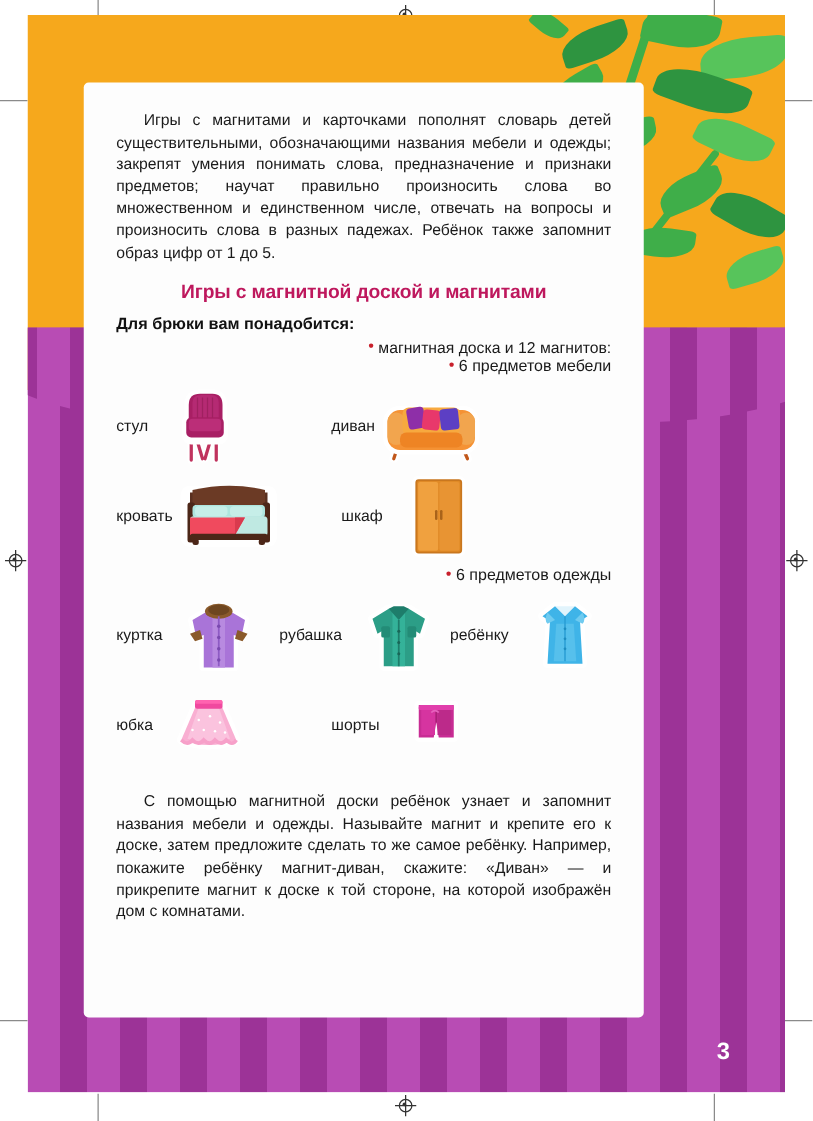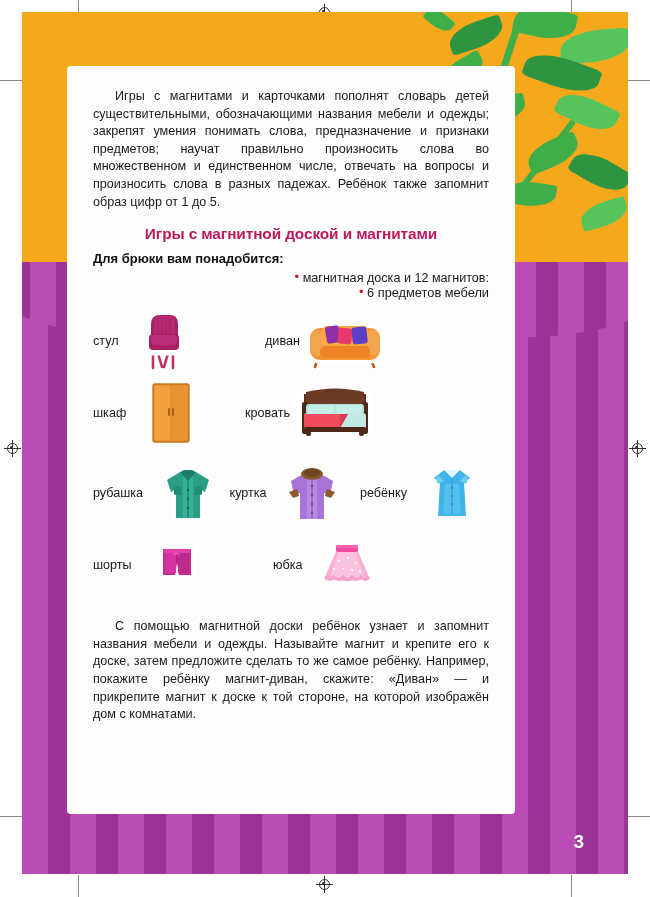--- a/index.html
+++ b/index.html
@@ -207,37 +207,20 @@
               </svg>
             </span>
           </div>
 
 
         </div>
 
         <div class="row">
 
 
-          <div class="cell c3">
-            <span class="lbl">шкаф</span>
-            <span class="pic">
-              <svg class="sticker" width="54" height="66" viewBox="0 0 54 66">
-                <g>
-                  <rect x="9" y="4" width="36" height="58" rx="2" fill="#fff" stroke="#fff" stroke-width="7"></rect>
-                  <rect x="9" y="4" width="36" height="58" rx="2" fill="#E08A26"></rect>
-                  <rect x="10.5" y="5.5" width="16" height="55" rx="1.5" fill="#F0A13F"></rect>
-                  <rect x="27.5" y="5.5" width="16" height="55" rx="1.5" fill="#E89433"></rect>
-                  <rect x="24" y="28" width="2" height="8" rx="1" fill="#A9631A"></rect>
-                  <rect x="28" y="28" width="2" height="8" rx="1" fill="#A9631A"></rect>
-                  <rect x="9" y="4" width="36" height="58" rx="2" fill="none" stroke="#C9771F" stroke-width="1.4"></rect>
-                </g>
-              </svg>
-            </span>
-          </div>
-
           <div class="cell c2">
             <span class="lbl">кровать</span>
             <span class="pic">
               <svg class="sticker" width="82" height="58" viewBox="0 0 82 58">
                 <g>
                   <rect x="6" y="8" width="70" height="42" rx="4" fill="#fff" stroke="#fff" stroke-width="7"></rect>
                   <path d="M10 10 h62 v10 h-62 z" fill="#5A3020"></path>
                   <path d="M12 8 q30-7 58 0 v12 h-58 z" fill="#6B3A25"></path>
                   <rect x="8" y="18" width="6" height="32" rx="2" fill="#4C2718"></rect>
                   <rect x="68" y="18" width="6" height="32" rx="2" fill="#4C2718"></rect>
@@ -248,46 +231,47 @@
                   <path d="M10 30 h44 l-8 14 h-36 z" fill="#F04A5E"></path>
                   <path d="M46 30 h8 l-8 14 z" fill="#D93A4E"></path>
                   <rect x="10" y="43" width="62" height="5" rx="2" fill="#4C2718"></rect>
                   <rect x="12" y="47" width="5" height="5" rx="2" fill="#4C2718"></rect>
                   <rect x="65" y="47" width="5" height="5" rx="2" fill="#4C2718"></rect>
                 </g>
               </svg>
             </span>
           </div>
 
+          <div class="cell c3">
+            <span class="lbl">шкаф</span>
+            <span class="pic">
+              <svg class="sticker" width="54" height="66" viewBox="0 0 54 66">
+                <g>
+                  <rect x="9" y="4" width="36" height="58" rx="2" fill="#fff" stroke="#fff" stroke-width="7"></rect>
+                  <rect x="9" y="4" width="36" height="58" rx="2" fill="#E08A26"></rect>
+                  <rect x="10.5" y="5.5" width="16" height="55" rx="1.5" fill="#F0A13F"></rect>
+                  <rect x="27.5" y="5.5" width="16" height="55" rx="1.5" fill="#E89433"></rect>
+                  <rect x="24" y="28" width="2" height="8" rx="1" fill="#A9631A"></rect>
+                  <rect x="28" y="28" width="2" height="8" rx="1" fill="#A9631A"></rect>
+                  <rect x="9" y="4" width="36" height="58" rx="2" fill="none" stroke="#C9771F" stroke-width="1.4"></rect>
+                </g>
+              </svg>
+            </span>
+          </div>
+
         </div>
       </div>
 
+      <div class="bullet-line bold">
+        <span class="dot">•</span>
+        <span>6 предметов одежды</span>
+      </div>
 
       <div class="grid">
         <div class="row">
-
-          <div class="cell c2">
-            <span class="lbl">рубашка</span>
-            <span class="pic">
-              <svg class="sticker" width="58" height="58" viewBox="0 0 58 58">
-                <g>
-                  <path d="M21 8 h16 l13 8 l-4 12 l-5 -3 v29 h-24 v-29 l-5 3 l-4 -12 z" fill="#fff" stroke="#fff" stroke-width="7" stroke-linejoin="round"></path>
-                  <path d="M21 8 h16 l13 8 l-4 12 l-5 -3 v29 h-24 v-29 l-5 3 l-4 -12 z" fill="#2C9E87"></path>
-                  <path d="M24 9 h10 v45 h-10 z" fill="#34B299"></path>
-                  <path d="M21 8 l8 9 l8 -9 l-4 -2 h-8 z" fill="#1E7D6B"></path>
-                  <path d="M29 17 v37" stroke="#1E7D6B" stroke-width="1.4"></path>
-                  <rect x="15" y="22" width="7" height="9" rx="1.5" fill="#238C77"></rect>
-                  <rect x="36" y="22" width="7" height="9" rx="1.5" fill="#238C77"></rect>
-                  <circle cx="29" cy="26" r="1.2" fill="#186657"></circle>
-                  <circle cx="29" cy="35" r="1.2" fill="#186657"></circle>
-                  <circle cx="29" cy="44" r="1.2" fill="#186657"></circle>
-                </g>
-              </svg>
-            </span>
-          </div>
 
           <div class="cell c1">
             <span class="lbl">куртка</span>
             <span class="pic">
               <svg class="sticker" width="62" height="58" viewBox="0 0 62 58">
                 <g>
                   <path d="M22 10 h18 l12 7 l-3 14 l-6 -2 v26 h-24 v-26 l-6 2 l-3 -14 z" fill="#fff" stroke="#fff" stroke-width="7" stroke-linejoin="round"></path>
                   <path d="M22 10 h18 l12 7 l-3 14 l-6 -2 v26 h-24 v-26 l-6 2 l-3 -14 z" fill="#A974D8"></path>
                   <path d="M26 12 h10 v43 h-10 z" fill="#B88AE0"></path>
                   <ellipse cx="31" cy="10" rx="11" ry="6" fill="#8A5A2B"></ellipse>
@@ -297,20 +281,40 @@
                   <path d="M31 14 v40" stroke="#8E5BC4" stroke-width="1.4"></path>
                   <circle cx="31" cy="22" r="1.4" fill="#7A49B0"></circle>
                   <circle cx="31" cy="31" r="1.4" fill="#7A49B0"></circle>
                   <circle cx="31" cy="40" r="1.4" fill="#7A49B0"></circle>
                   <circle cx="31" cy="49" r="1.4" fill="#7A49B0"></circle>
                 </g>
               </svg>
             </span>
           </div>
 
+          <div class="cell c2">
+            <span class="lbl">рубашка</span>
+            <span class="pic">
+              <svg class="sticker" width="58" height="58" viewBox="0 0 58 58">
+                <g>
+                  <path d="M21 8 h16 l13 8 l-4 12 l-5 -3 v29 h-24 v-29 l-5 3 l-4 -12 z" fill="#fff" stroke="#fff" stroke-width="7" stroke-linejoin="round"></path>
+                  <path d="M21 8 h16 l13 8 l-4 12 l-5 -3 v29 h-24 v-29 l-5 3 l-4 -12 z" fill="#2C9E87"></path>
+                  <path d="M24 9 h10 v45 h-10 z" fill="#34B299"></path>
+                  <path d="M21 8 l8 9 l8 -9 l-4 -2 h-8 z" fill="#1E7D6B"></path>
+                  <path d="M29 17 v37" stroke="#1E7D6B" stroke-width="1.4"></path>
+                  <rect x="15" y="22" width="7" height="9" rx="1.5" fill="#238C77"></rect>
+                  <rect x="36" y="22" width="7" height="9" rx="1.5" fill="#238C77"></rect>
+                  <circle cx="29" cy="26" r="1.2" fill="#186657"></circle>
+                  <circle cx="29" cy="35" r="1.2" fill="#186657"></circle>
+                  <circle cx="29" cy="44" r="1.2" fill="#186657"></circle>
+                </g>
+              </svg>
+            </span>
+          </div>
+
           <div class="cell c3">
             <span class="lbl">ребёнку</span>
             <span class="pic">
               <svg class="sticker" width="56" height="62" viewBox="0 0 56 62">
                 <g>
                   <path d="M20 8 h16 l10 8 l-6 4 l2 34 h-28 l2 -34 l-6 -4 z" fill="#fff" stroke="#fff" stroke-width="7" stroke-linejoin="round"></path>
                   <path d="M20 8 h16 l10 8 l-6 4 l2 34 h-28 l2 -34 l-6 -4 z" fill="#3FB4E8"></path>
                   <path d="M20 8 l8 8 l8 -8 l-4 -2 h-8 z" fill="#fff" opacity="0.85"></path>
                   <path d="M14 13 q-3 6 0 9 l6 -3 z" fill="#6FCBF0"></path>
                   <path d="M42 13 q3 6 0 9 l-6 -3 z" fill="#6FCBF0"></path>
@@ -320,37 +324,20 @@
                   <circle cx="28" cy="34" r="1.1" fill="#1E8CC0"></circle>
                   <circle cx="28" cy="42" r="1.1" fill="#1E8CC0"></circle>
                 </g>
               </svg>
             </span>
           </div>
 
         </div>
 
         <div class="row">
-
-          <div class="cell c2">
-            <span class="lbl">шорты</span>
-            <span class="pic">
-              <svg class="sticker" width="52" height="48" viewBox="0 0 52 48">
-                <g>
-                  <path d="M12 8 h28 v26 h-12 l-2 -12 l-2 12 h-12 z" fill="#fff" stroke="#fff" stroke-width="7" stroke-linejoin="round"></path>
-                  <path d="M12 8 h28 v26 h-12 l-2 -12 l-2 12 h-12 z" fill="#C82C94"></path>
-                  <rect x="12" y="8" width="28" height="4" rx="1.5" fill="#E13FAC"></rect>
-                  <path d="M14 12 h11 v20 h-11 z" fill="#D634A0"></path>
-                  <path d="M27 12 h11 v20 h-11 z" fill="#BC2A8A"></path>
-                  <path d="M26 12 v10" stroke="#A92078" stroke-width="1.2"></path>
-                  <path d="M22 14 q3 -3 6 0" fill="none" stroke="#E663BE" stroke-width="1.4"></path>
-                </g>
-              </svg>
-            </span>
-          </div>
 
           <div class="cell c1">
             <span class="lbl">юбка</span>
             <span class="pic">
               <svg class="sticker" width="64" height="52" viewBox="0 0 64 52">
                 <g>
                   <path d="M22 10 h20 l12 28 q-22 8 -44 0 z" fill="#fff" stroke="#fff" stroke-width="7" stroke-linejoin="round"></path>
                   <path d="M22 10 h20 l12 28 q-22 8 -44 0 z" fill="#F9AFD2"></path>
                   <path d="M24 12 h16 l9 25 q-17 6 -34 0 z" fill="#FBC3DE"></path>
                   <rect x="21" y="6" width="22" height="7" rx="2" fill="#F0499F"></rect>
@@ -361,20 +348,37 @@
                   <circle cx="41" cy="24" r="1" fill="#fff"></circle>
                   <circle cx="28" cy="30" r="1" fill="#fff"></circle>
                   <circle cx="37" cy="31" r="1" fill="#fff"></circle>
                   <circle cx="19" cy="30" r="1" fill="#fff"></circle>
                   <circle cx="45" cy="32" r="1" fill="#fff"></circle>
                 </g>
               </svg>
             </span>
           </div>
 
+          <div class="cell c2">
+            <span class="lbl">шорты</span>
+            <span class="pic">
+              <svg class="sticker" width="52" height="48" viewBox="0 0 52 48">
+                <g>
+                  <path d="M12 8 h28 v26 h-12 l-2 -12 l-2 12 h-12 z" fill="#fff" stroke="#fff" stroke-width="7" stroke-linejoin="round"></path>
+                  <path d="M12 8 h28 v26 h-12 l-2 -12 l-2 12 h-12 z" fill="#C82C94"></path>
+                  <rect x="12" y="8" width="28" height="4" rx="1.5" fill="#E13FAC"></rect>
+                  <path d="M14 12 h11 v20 h-11 z" fill="#D634A0"></path>
+                  <path d="M27 12 h11 v20 h-11 z" fill="#BC2A8A"></path>
+                  <path d="M26 12 v10" stroke="#A92078" stroke-width="1.2"></path>
+                  <path d="M22 14 q3 -3 6 0" fill="none" stroke="#E663BE" stroke-width="1.4"></path>
+                </g>
+              </svg>
+            </span>
+          </div>
+
 
         </div>
       </div>
 
       <p class="body second" style="margin-top:14px;">С помощью магнитной доски ребёнок узнает и запомнит названия мебели и одежды. Называйте магнит и крепите его к доске, затем предложите сделать то же самое ребёнку. Например, покажите ребёнку магнит-диван, скажите: «Диван» — и прикрепите магнит к доске к той стороне, на которой изображён дом с комнатами.</p>
 
     </div>
   </div>
 
   <div class="pagenum">3</div>

